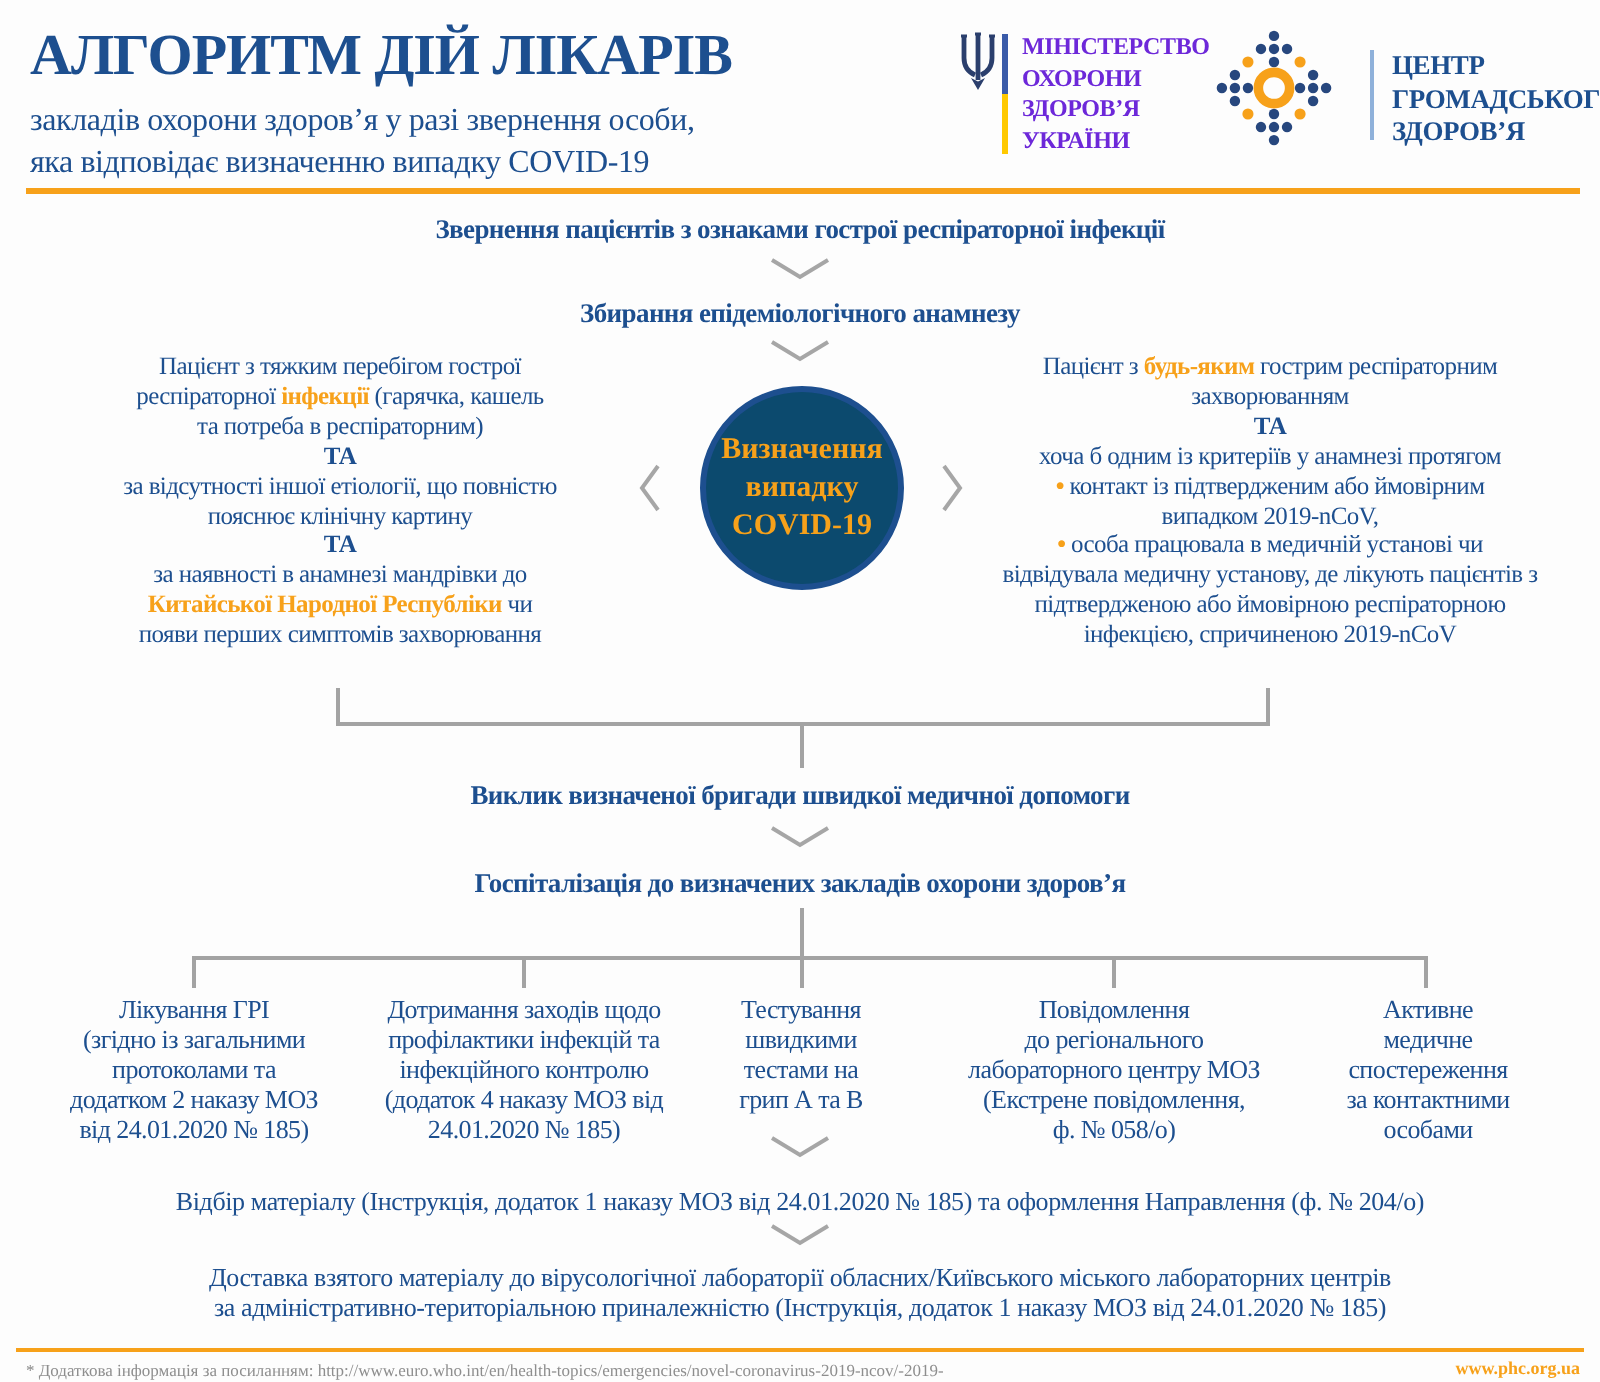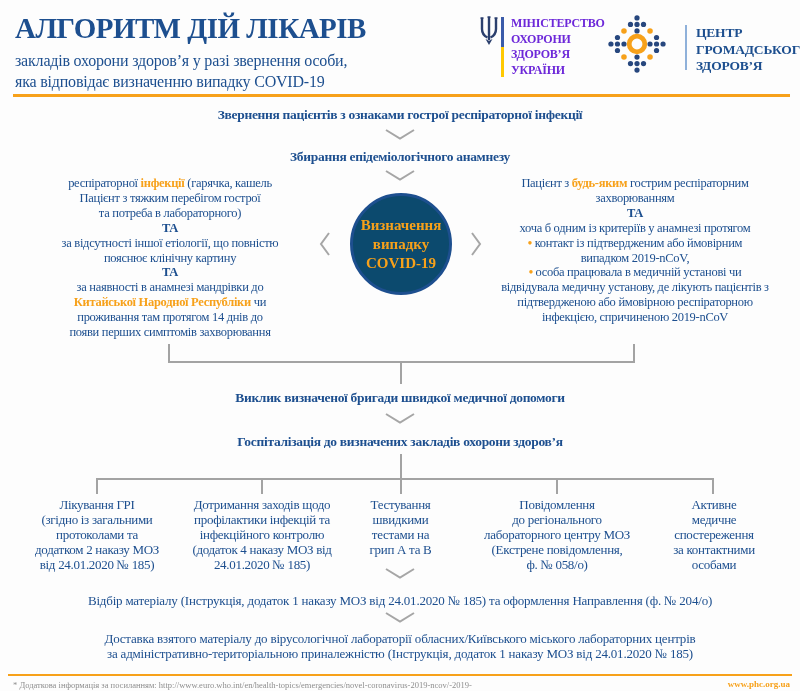--- a/index.html
+++ b/index.html
@@ -134,30 +134,29 @@
 
   <div class="abs center step nowrap" style="top:149px">Збирання епідеміологічного анамнезу</div>
 
   <div class="abs" style="left:384px; top:169px">
     <svg width="32" height="13">
         <polyline points="2,2 16,10.5 30,2" fill="none" stroke="#a6a6a6" stroke-width="2"></polyline>
       </svg>
   </div>
 
   <div class="abs crit" style="left:10px; top:176px; width:320px">
+    <div class="cl"><span>Пацієнт з тяжким перебігом гострої</span></div>
     <div class="cl"><span>респіраторної </span><span class="hl">інфекції</span><span> (гарячка, кашель</span></div>
-    <div class="cl"><span>Пацієнт з тяжким перебігом гострої</span></div>
-    <div class="cl"><span>та потреба в лабораторного)</span></div>
+    <div class="cl"><span>та потреба в респіраторним)</span></div>
     <div class="cl ta">ТА</div>
     <div class="cl"><span>за відсутності іншої етіології, що повністю</span></div>
     <div class="cl"><span>пояснює клінічну картину</span></div>
     <div class="cl ta">ТА</div>
     <div class="cl"><span>за наявності в анамнезі мандрівки до</span></div>
     <div class="cl"><span class="hl">Китайської Народної Республіки</span><span> чи</span></div>
-    <div class="cl"><span>проживання там протягом 14 днів до</span></div>
     <div class="cl"><span>появи перших симптомів захворювання</span></div>
   </div>
 
   <div class="abs crit" style="left:470px; top:176px; width:330px">
     <div class="cl"><span>Пацієнт з </span><span class="hl">будь-яким</span><span> гострим респіраторним</span></div>
     <div class="cl"><span>захворюванням</span></div>
     <div class="cl ta">ТА</div>
     <div class="cl"><span>хоча б одним із критеріїв у анамнезі протягом</span></div>
     <div class="cl"><span class="bullet">• </span><span>контакт із підтвердженим або ймовірним</span></div>
     <div class="cl"><span>випадком 2019-nCoV,</span></div>

